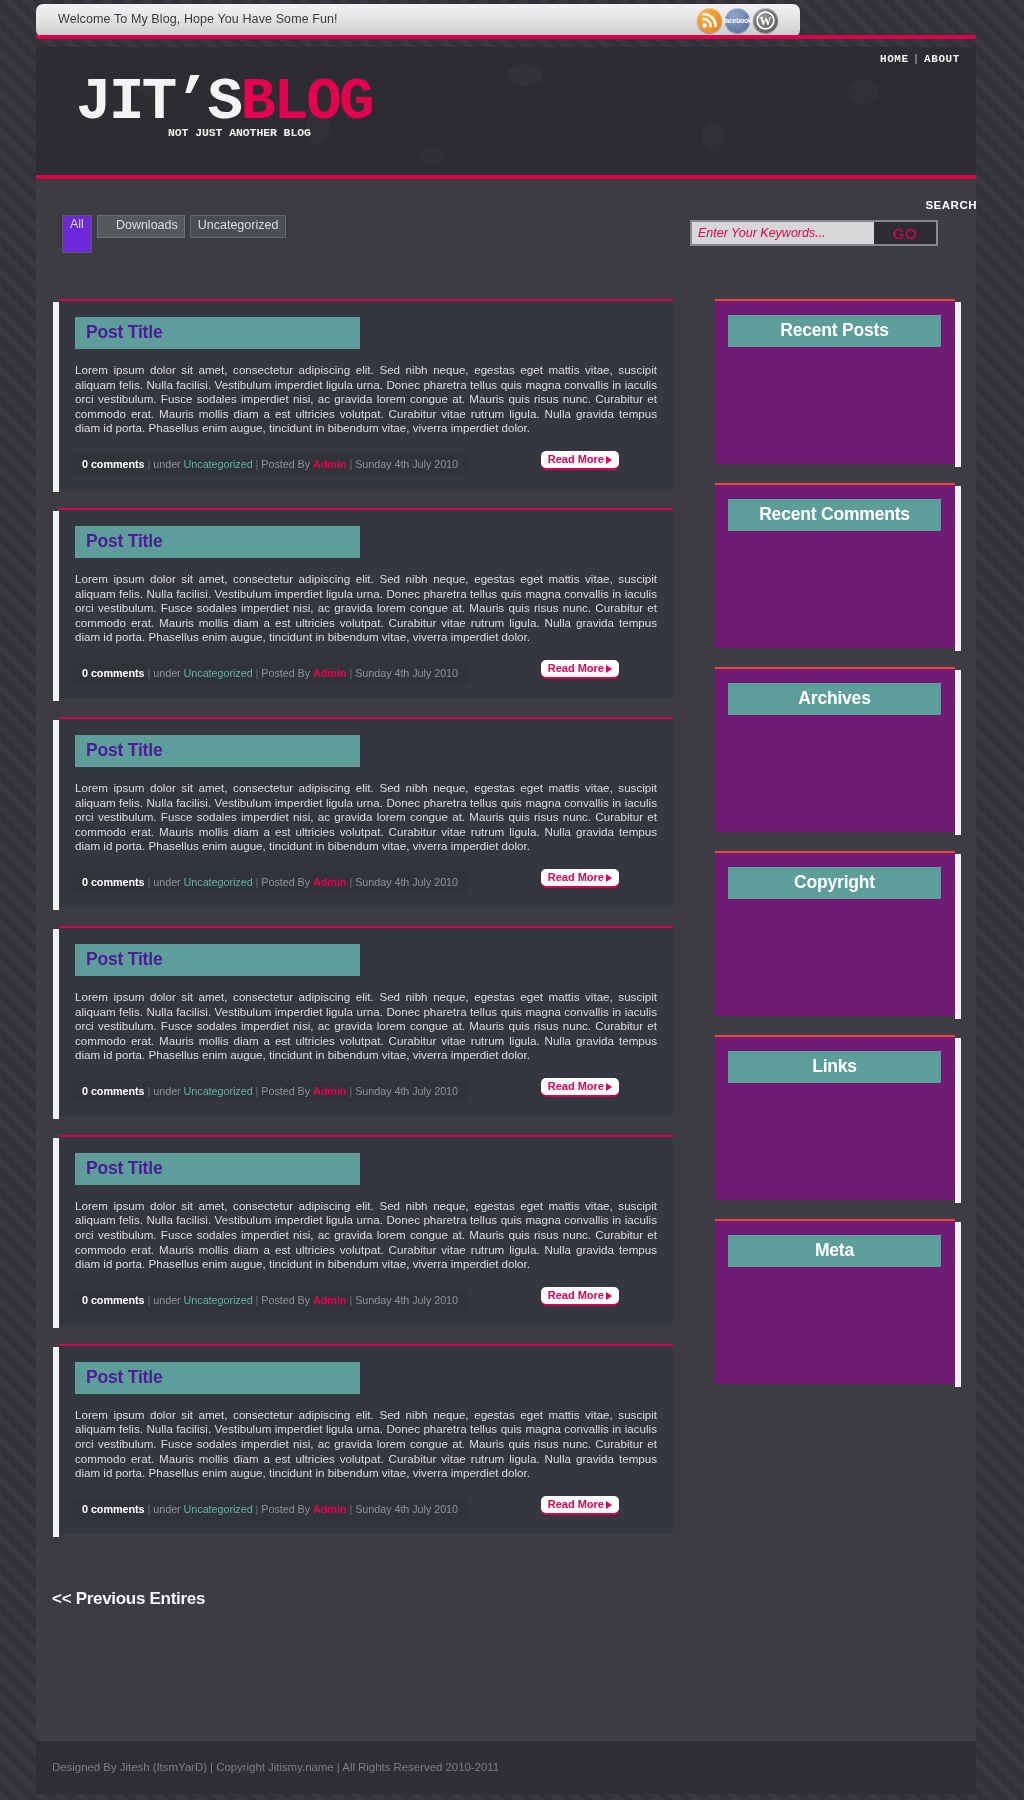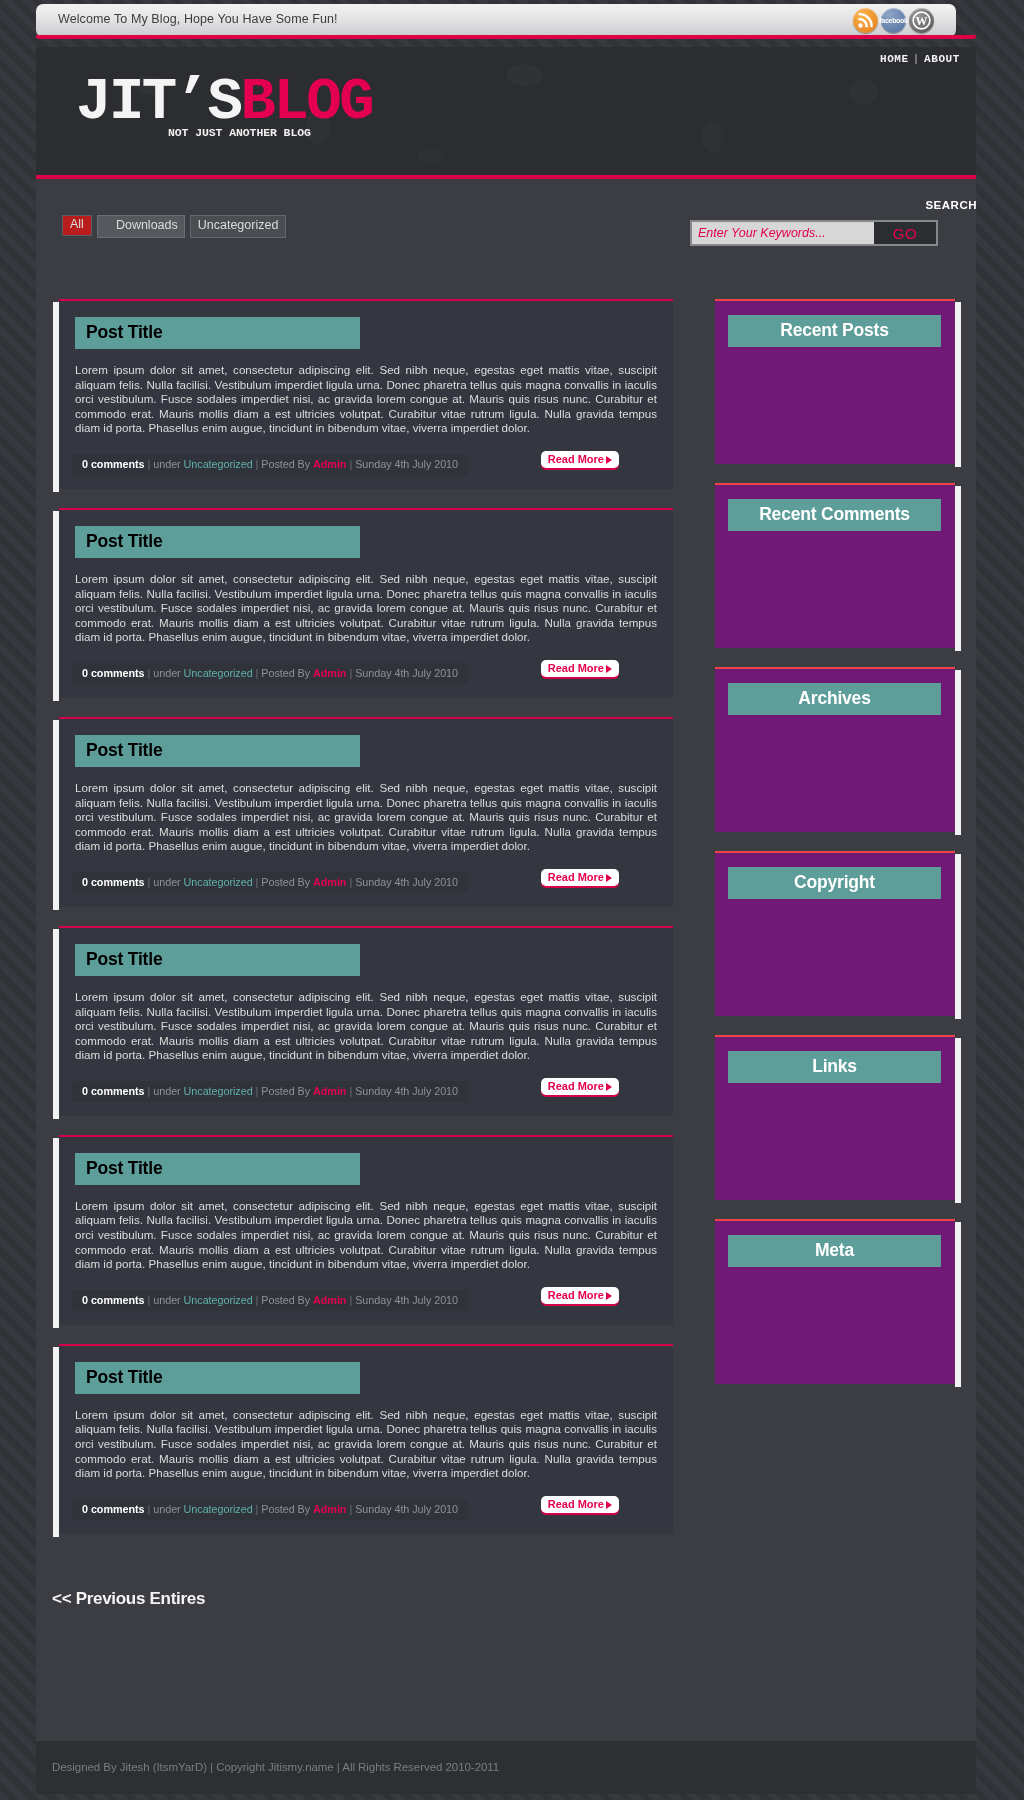--- a/index.html
+++ b/index.html
@@ -11,21 +11,21 @@
         rgba(255,255,255,0.018) 0px, rgba(255,255,255,0.018) 7px,
         rgba(0,0,0,0.05) 7px, rgba(0,0,0,0.05) 14px);
     width:1024px; height:1800px; overflow:hidden;
     color:#e8e8e8;
   }
   .page{ position:relative; width:1024px; height:1800px; }
 
   
   .welcome-wrap{ position:absolute; left:36px; top:4px; width:940px; height:36px; }
   .welcome-bar{
-    position:relative; width:920px; height:33px;
+    position:relative; width:764px; height:33px;
     background:linear-gradient(to bottom,#f2f2f2 0%,#e4e4e6 45%,#c9cacd 100%);
     border-radius:7px 7px 7px 7px;
     box-shadow:0 1px 0 rgba(0,0,0,.4);
   }
   .welcome-text{
     position:absolute; left:22px; top:8px; font-size:12.5px; color:#3c3c3c;
     letter-spacing:.1px;
   }
   .welcome-under{
     position:absolute; left:36px; top:35px; width:940px; height:4px;
@@ -70,22 +70,22 @@
   .header-rule{ position:absolute; left:36px; top:175px; width:940px; height:4px;
                 background:#dd0047; }
 
   
   .canvas{ position:absolute; left:36px; top:179px; width:940px; height:1562px;
            background:#3b3d42; }
 
   
   .filters{ position:absolute; left:62px; top:215px; display:flex; gap:5px; align-items:flex-start; }
   .filter{
-    font-size:12.5px; color:#d9dfd9; padding:2px 7px 3px 7px;
-    border:1px solid #5a5d61; background:#b91c1c; line-height:1.1;
+    font-size:12.5px; color:#d9dfd9; padding:2px 7px 20px 7px;
+    border:1px solid #5a5d61; background:#6d28d9; line-height:1.1;
   }
   .filter.dl{ background:#55585c; border-color:#6a6d71; padding:3px 6px 4px 18px; }
   .filter.unc{ background:#4a4d51; border-color:#63666a; padding:3px 7px 4px 7px; }
 
   .searchlabel{ position:absolute; right:47px; top:199px; font-size:11.5px;
                 font-weight:bold; color:#fff; letter-spacing:.5px; }
   .searchbox{
     position:absolute; left:690px; top:220px; width:248px; height:26px;
     background:#86888c; padding:2px; display:flex;
   }
@@ -103,21 +103,21 @@
 
   
   .posts{ position:absolute; left:53px; top:299px; width:620px; }
   .post{ position:relative; margin-bottom:19px; }
   .post-left{ position:absolute; left:0; top:3px; width:6px; height:100%;
               background:#f2f2f2; }
   .post-body{ position:relative; margin-left:6px; background:#353740;
               border-top:2px solid #d4004a; min-height:165px; }
   .post-title{
     margin:16px 0 0 16px; width:285px; background:#5d9e9a;
-    color:#000000; font-size:17.5px; font-weight:bold; padding:5px 0 6px 11px;
+    color:#4c1d95; font-size:17.5px; font-weight:bold; padding:5px 0 6px 11px;
     letter-spacing:-.2px;
   }
   .post-text{
     margin:14px 16px 0 16px; font-size:11.6px; line-height:14.6px; color:#dcdcdc;
     text-align:justify;
   }
   .post-meta{
     position:relative; margin:18px 0 0 13px; display:inline-block;
     background:#31333a; font-size:10.8px; padding:4px 10px 5px 10px;
     letter-spacing:-.05px;

